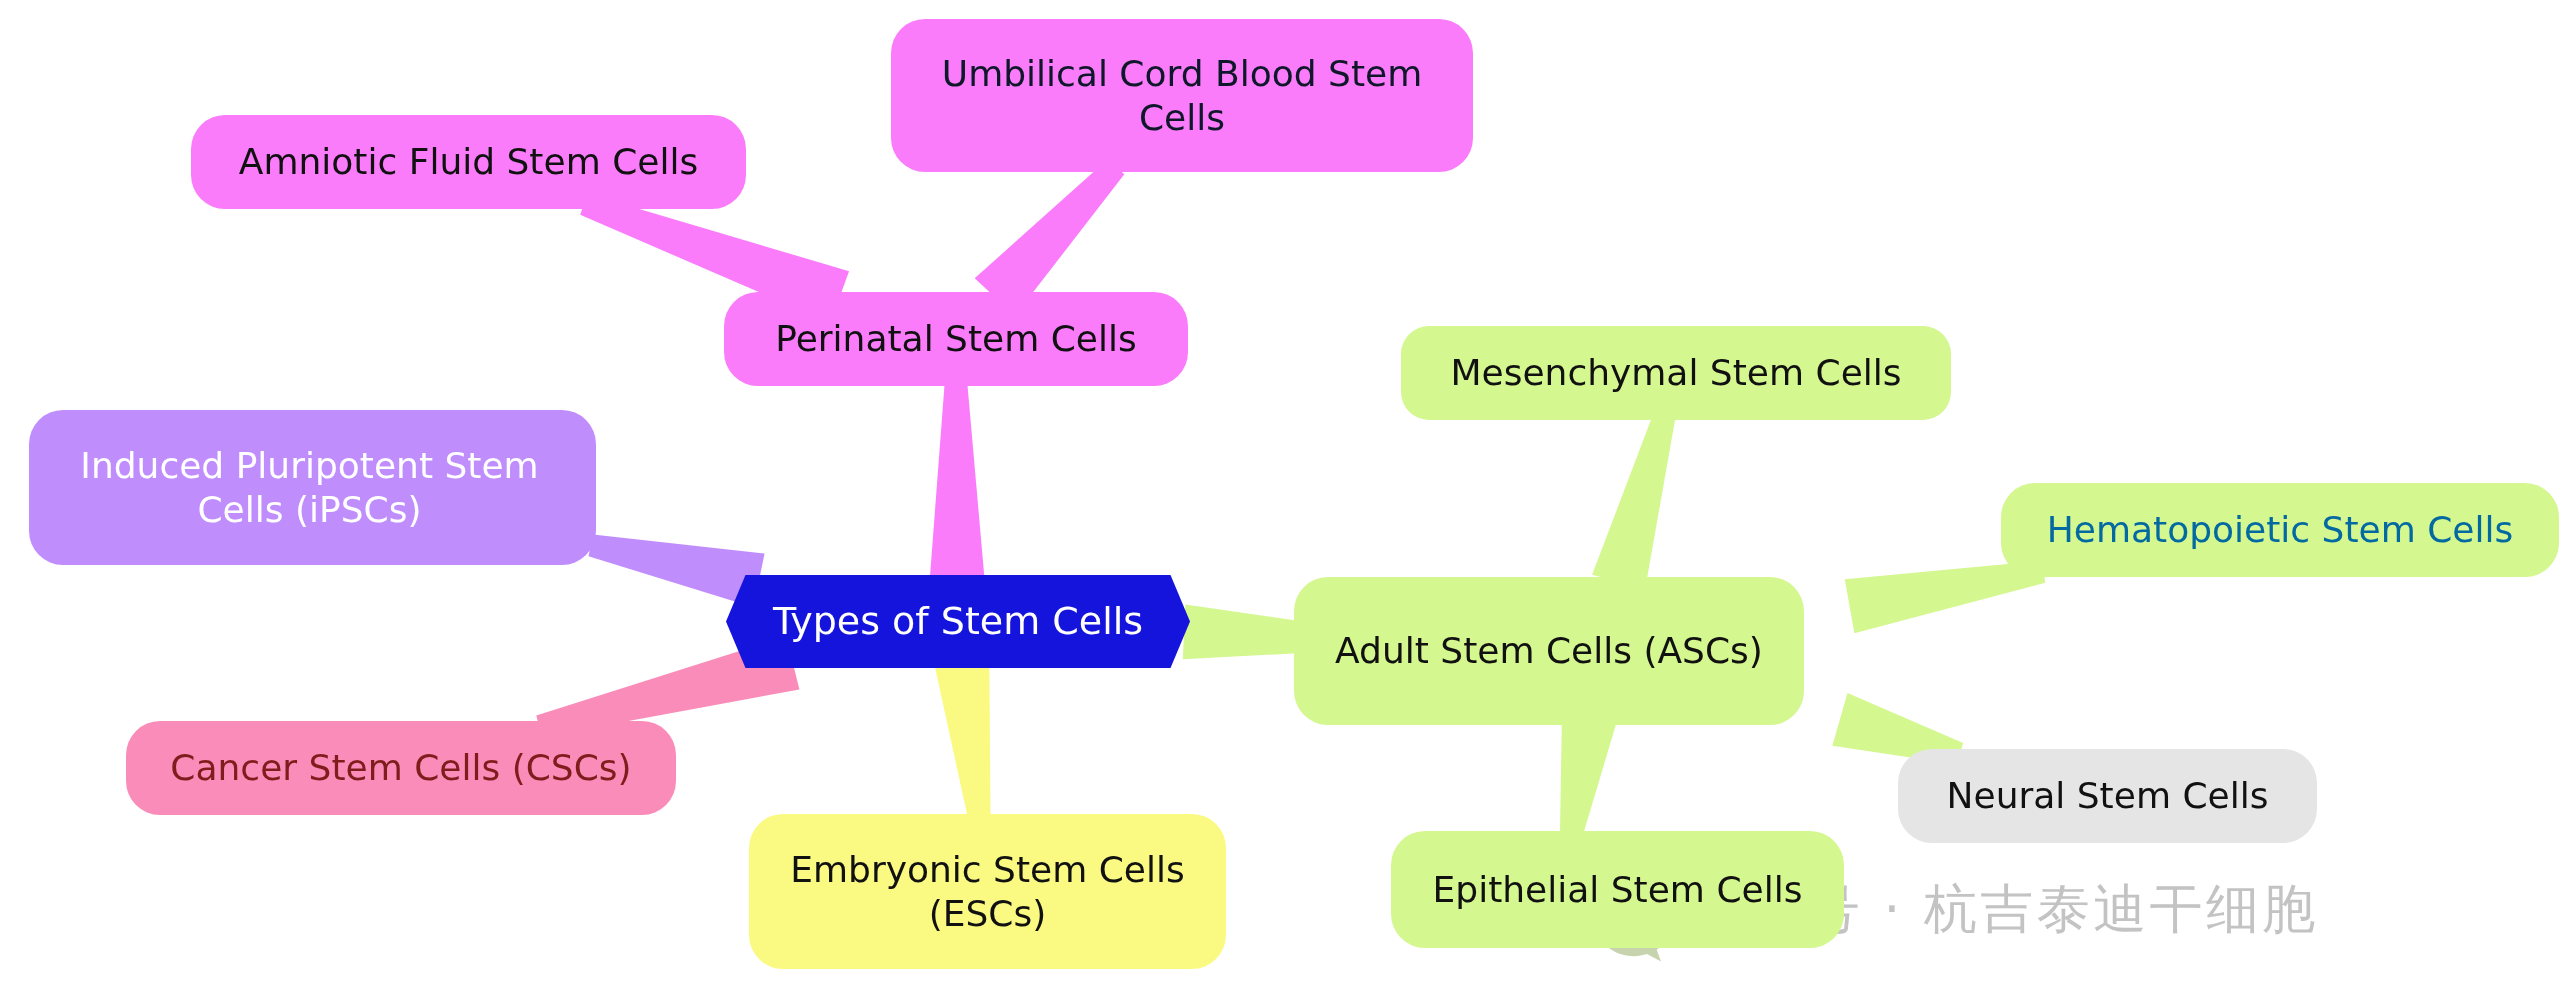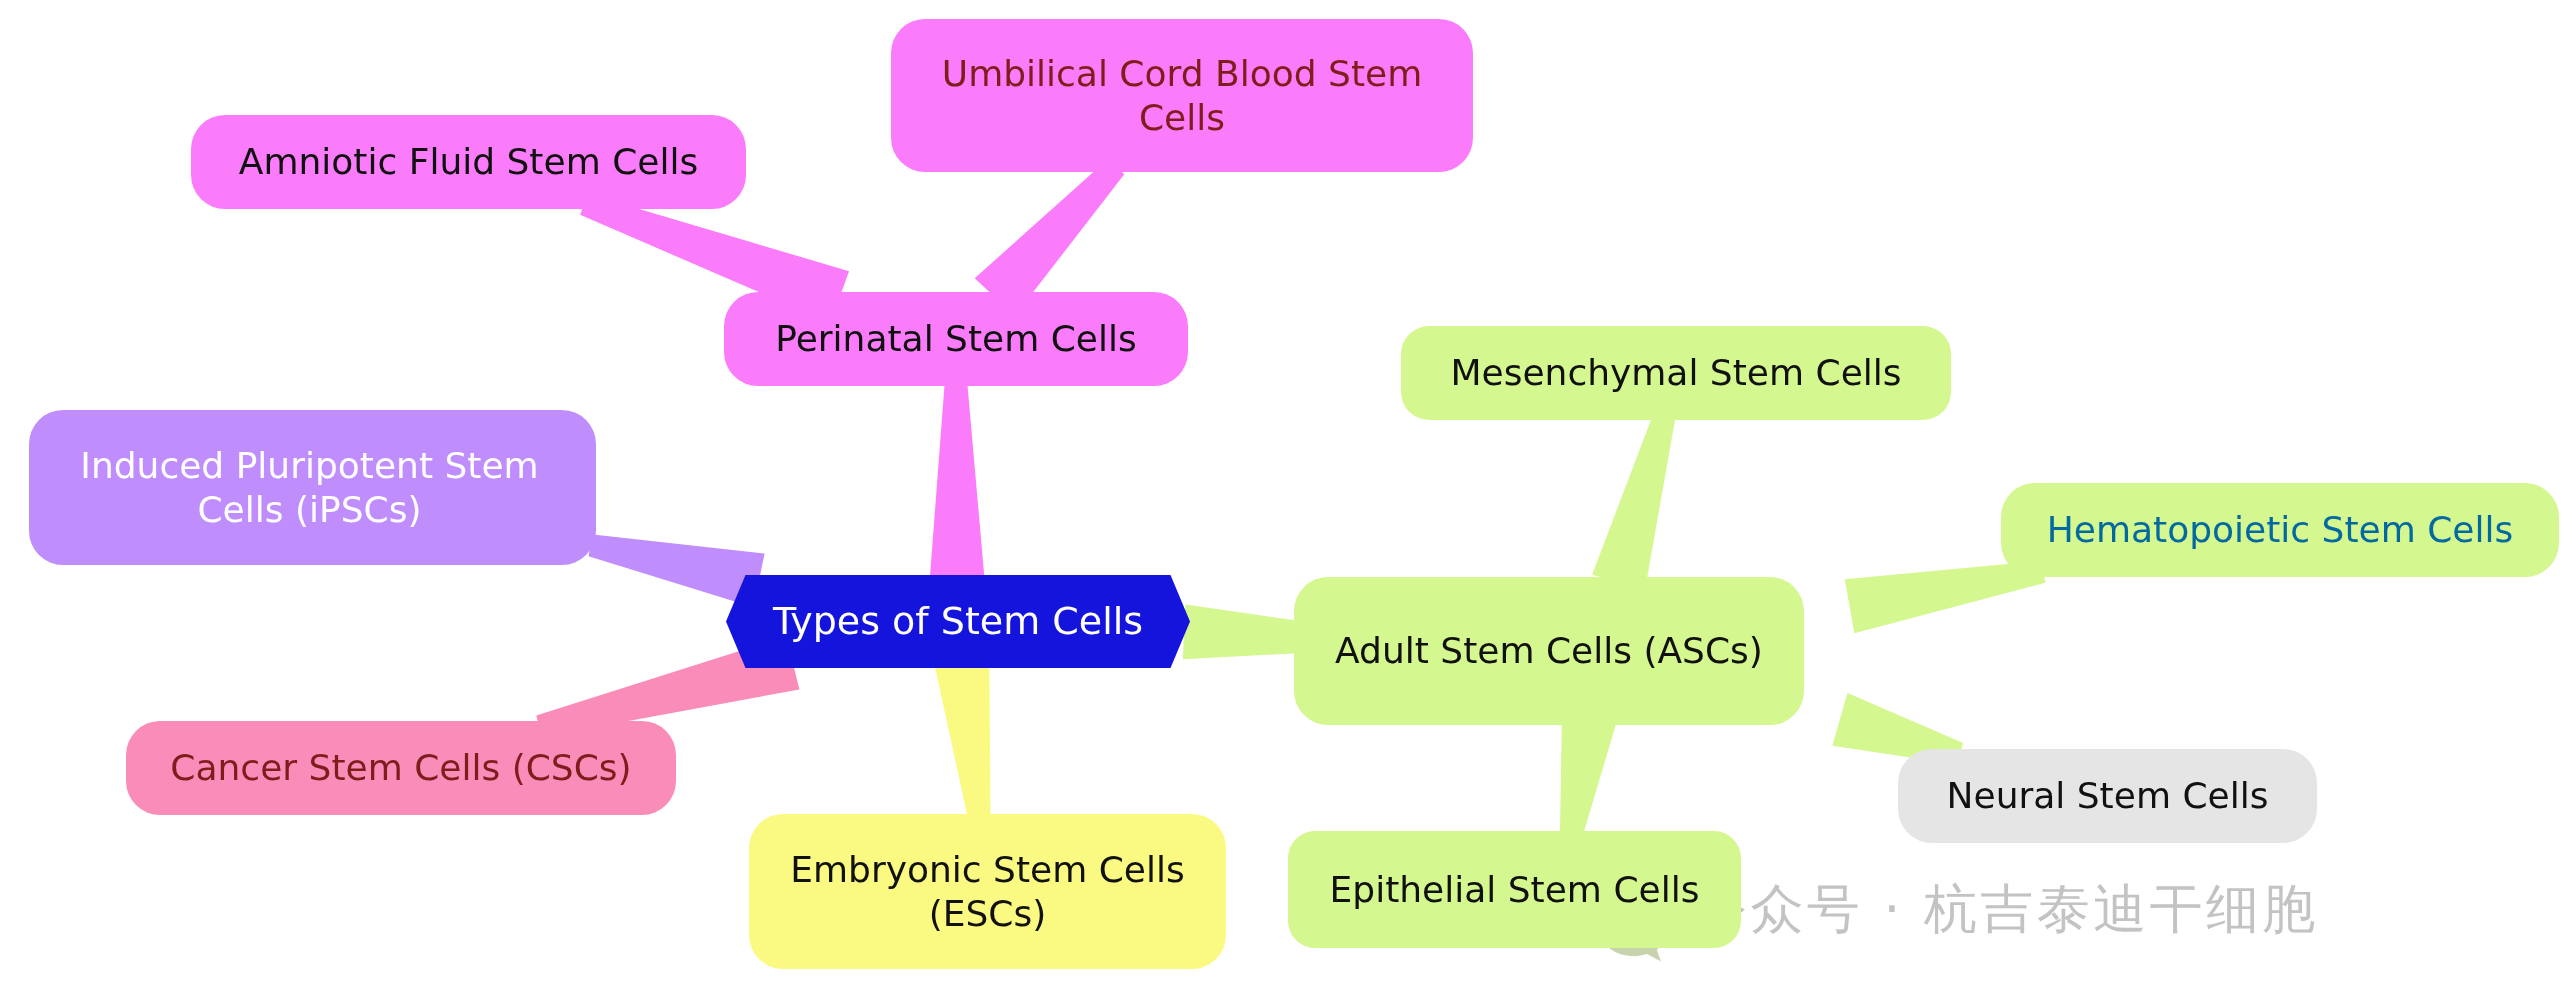--- a/index.html
+++ b/index.html
@@ -88,29 +88,29 @@
         <polygon points="2159.6087785207988,737.6978101052229 2382.044523720883,678.7987552416104 2377.487391172734,653.2012447583896 2148.3912214792012,674.6885535311409" fill="#d4f78f"></polygon>
         <polygon points="2133.9653620344466,868.7668010700429 2279.070802586849,890.4990129347049 2286.219138241553,865.5009870652951 2151.561265184488,807.2331989299571" fill="#d4f78f"></polygon>
         <polygon points="1819.0019606182502,833.1085274730935 1816.7427029759845,972.0128392859442 1842.4371531391237,975.9871607140558 1882.249837942901,842.8914725269065" fill="#d4f78f"></polygon>
       </g>
   </svg>
 
   <div id="nodes-layer">
       <div class="node hex light-text" style="left: 726px; top: 575px; width: 464px; height: 93px; background: rgb(20, 20, 220); color: rgb(255, 255, 255); font-size: 38px; z-index: 5;"><span class="node-label">Types of Stem Cells</span></div>
       <div class="node dark-text" style="left: 724px; top: 292px; width: 464px; height: 94px; background: rgb(250, 124, 250); color: rgb(17, 17, 17); font-size: 36px; z-index: 3;"><span class="node-label">Perinatal Stem Cells</span></div>
       <div class="node dark-text" style="left: 191px; top: 115px; width: 555px; height: 94px; background: rgb(250, 124, 250); color: rgb(17, 17, 17); font-size: 36px; z-index: 3;"><span class="node-label">Amniotic Fluid Stem Cells</span></div>
-      <div class="node dark-text" style="left: 891px; top: 19px; width: 582px; height: 153px; background: rgb(250, 124, 250); color: #7f1d1d; font-size: 36px; z-index: 3;"><span class="node-label">Umbilical Cord Blood Stem Cells</span></div>
+      <div class="node dark-text" style="left: 891px; top: 19px; width: 582px; height: 153px; background: rgb(250, 124, 250); color: #0f172a; font-size: 36px; z-index: 3;"><span class="node-label">Umbilical Cord Blood Stem Cells</span></div>
       <div class="node light-text" style="left: 29px; top: 410px; width: 567px; height: 155px; background: rgb(192, 142, 252); color: rgb(255, 255, 255); font-size: 36px; z-index: 3; padding-left: 16px;"><span class="node-label">Induced Pluripotent Stem Cells (iPSCs)</span></div>
       <div class="node dark-text" style="left: 96px; top: 721px; width: 550px; height: 94px; background: rgb(250, 140, 186); color: #7f1d1d; font-size: 36px; z-index: 3; margin-left: 30px;"><span class="node-label">Cancer Stem Cells (CSCs)</span></div>
       <div class="node dark-text" style="left: 749px; top: 814px; width: 477px; height: 155px; background: rgb(250, 250, 130); color: rgb(17, 17, 17); font-size: 36px; z-index: 3;"><span class="node-label">Embryonic Stem Cells (ESCs)</span></div>
       <div class="node dark-text" style="left: 1294px; top: 577px; width: 510px; height: 148px; background: rgb(212, 247, 143); color: rgb(17, 17, 17); font-size: 36px; z-index: 3;"><span class="node-label">Adult Stem Cells (ASCs)</span></div>
       <div class="node dark-text" style="left: 1401px; top: 326px; width: 550px; height: 94px; background: rgb(212, 247, 143); color: rgb(17, 17, 17); font-size: 36px; z-index: 3; border-radius: 28px;"><span class="node-label">Mesenchymal Stem Cells</span></div>
       <div class="node dark-text" style="left: 2001px; top: 483px; width: 558px; height: 94px; background: rgb(212, 247, 143); color: #0369a1; font-size: 36px; z-index: 3;"><span class="node-label">Hematopoietic Stem Cells</span></div>
       <div class="node dark-text" style="left: 1898px; top: 749px; width: 419px; height: 94px; background: #e5e5e5; color: rgb(17, 17, 17); font-size: 36px; z-index: 3;"><span class="node-label">Neural Stem Cells</span></div>
-      <div class="node dark-text" style="left: 1288px; top: 831px; width: 453px; height: 117px; background: rgb(212, 247, 143); color: rgb(17, 17, 17); font-size: 36px; z-index: 3; border-radius: 27px;"><span class="node-label">Epithelial Stem Cells</span></div>
+      <div class="node dark-text" style="left: 1391px; top: 831px; width: 453px; height: 117px; background: rgb(212, 247, 143); color: rgb(17, 17, 17); font-size: 36px; z-index: 3;"><span class="node-label">Epithelial Stem Cells</span></div>
     </div>
 
   <div id="watermark" style="left: 1546px; top: 854px; color: rgb(185, 185, 185);">
     <svg id="wechat-icon" width="129" height="112" viewBox="0 0 120 104">
       <g fill="#a9bb7e" opacity="0.75">
         <path d="M44 2C21 2 3 17 3 36c0 10 6 19 15 25l-4 13 15-8c5 1 10 2 15 2h3c-1-3-2-7-2-10 0-19 18-34 41-34h3C85 12 66 2 44 2z"></path>
         <circle cx="30" cy="27" r="5" fill="#ffffff"></circle>
         <circle cx="58" cy="27" r="5" fill="#ffffff"></circle>
         <path d="M117 66c0-16-16-29-35-29S47 50 47 66c0 16 16 29 35 29 4 0 8-1 12-2l13 7-4-11c8-5 14-13 14-23z"></path>
         <circle cx="71" cy="60" r="4" fill="#ffffff"></circle>

